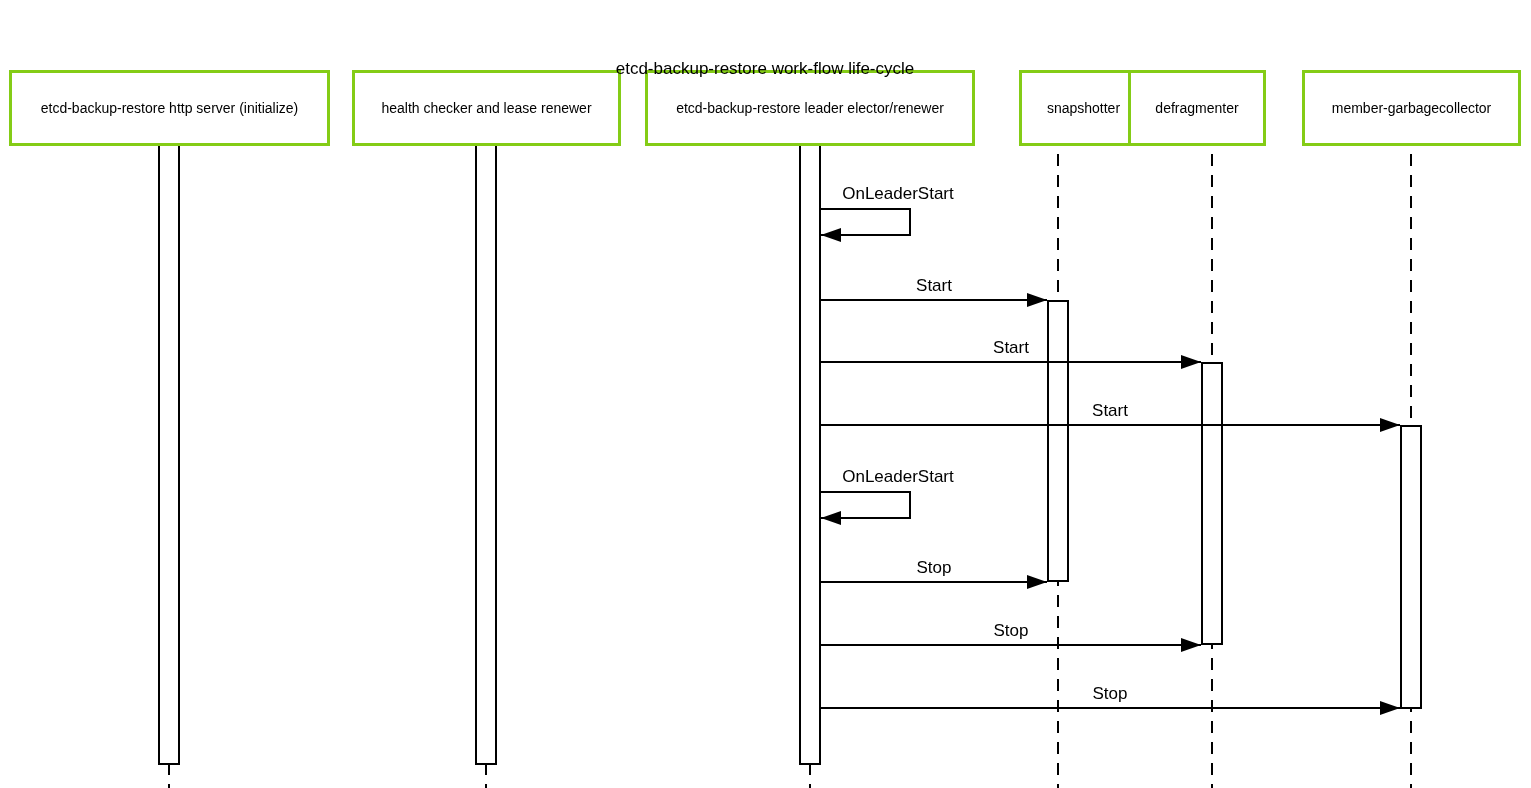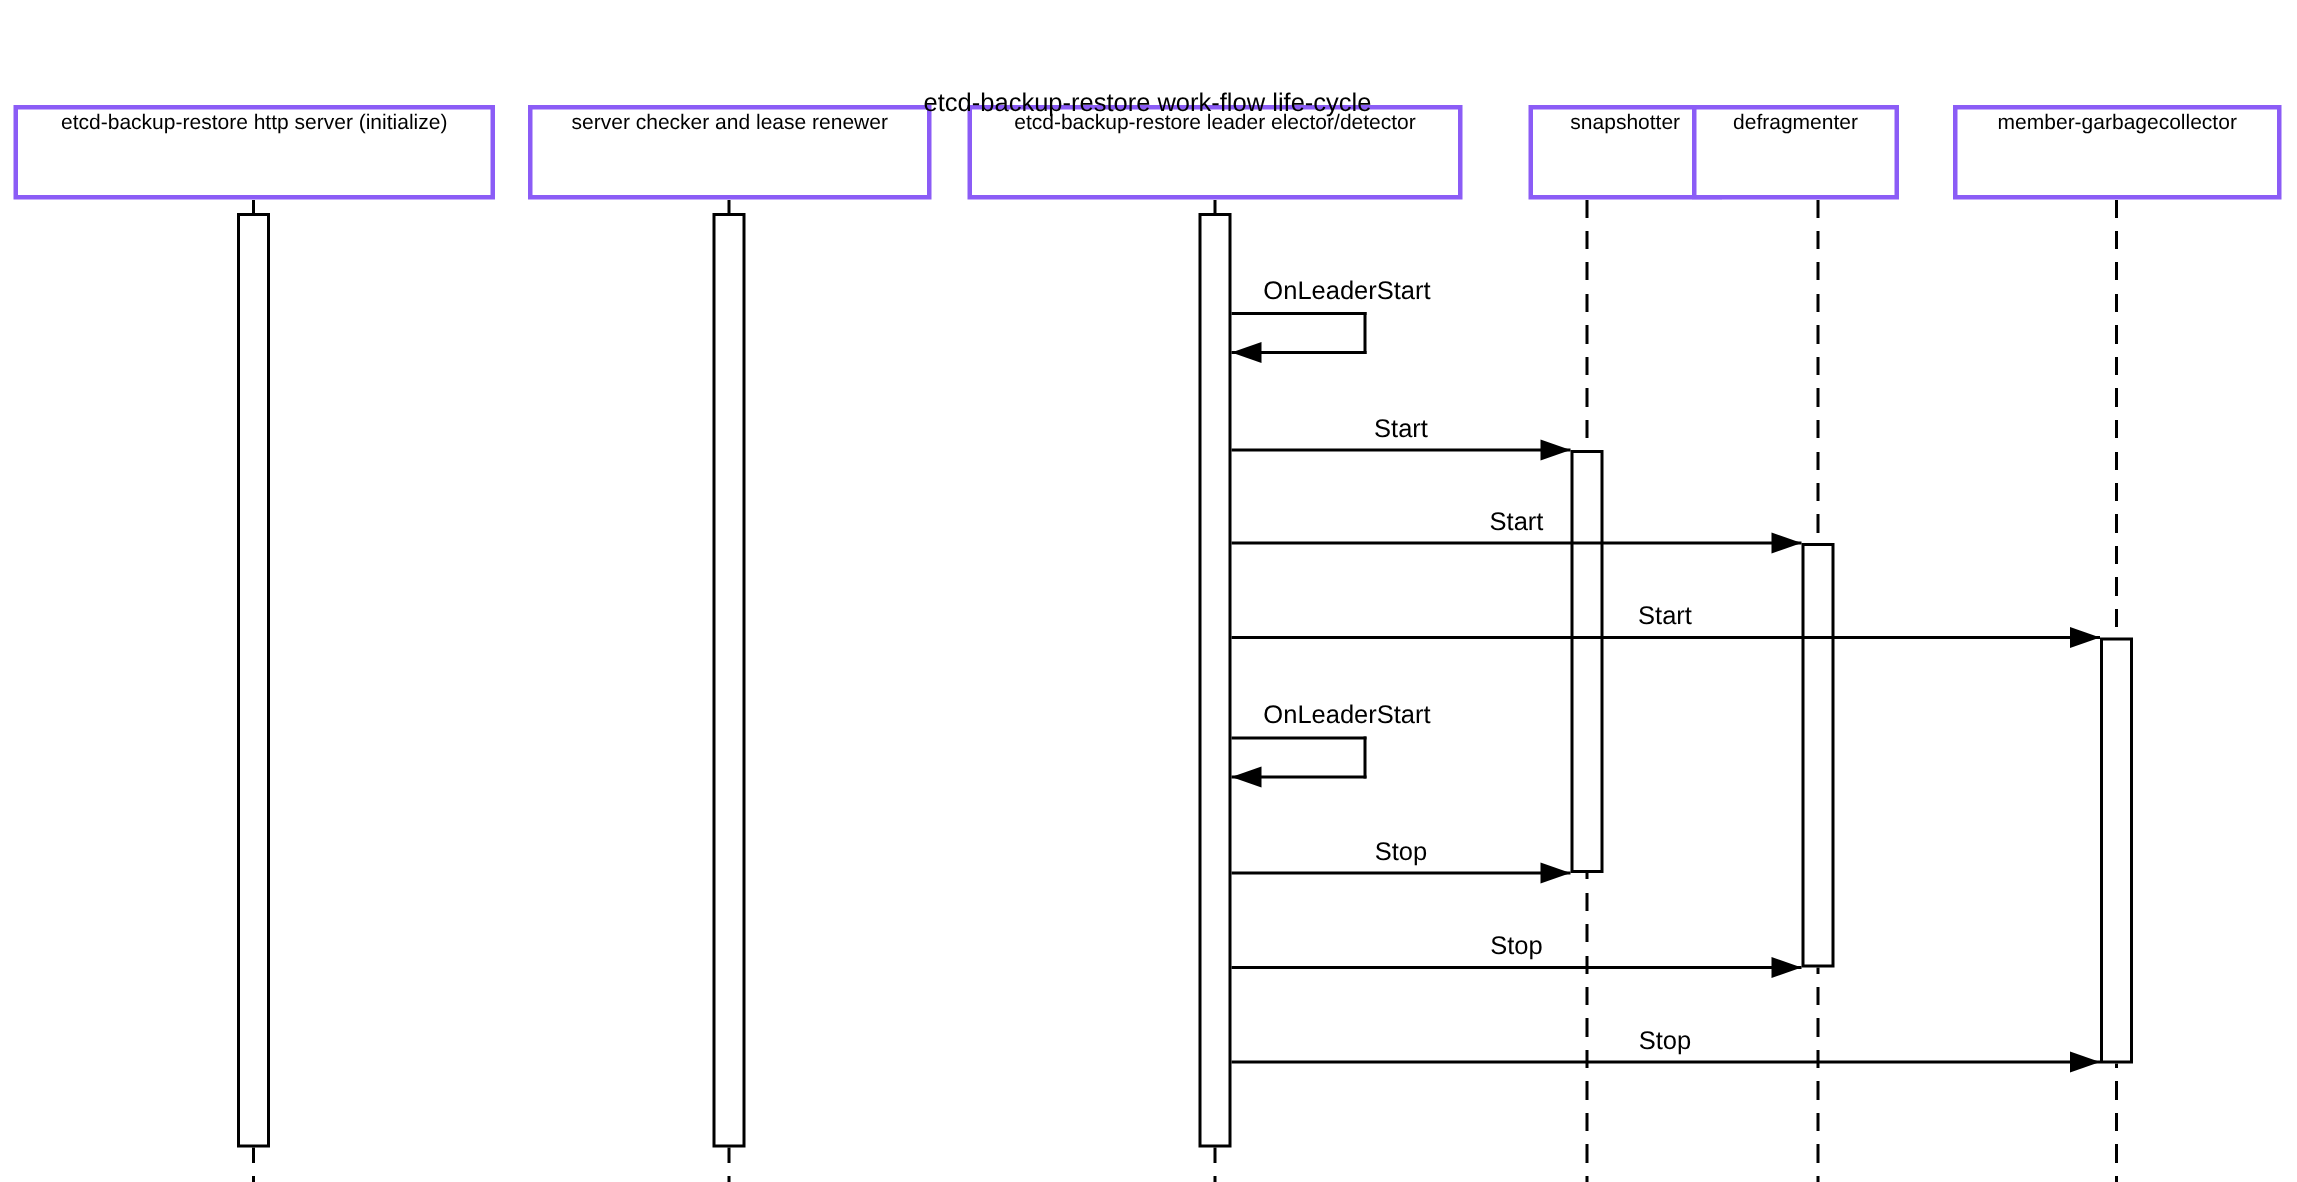--- a/index.html
+++ b/index.html
@@ -22,25 +22,26 @@
     left: 765px;
     transform: translateX(-50%);
     font-size: 17px;
     white-space: nowrap;
     z-index: 7;
     margin-top: 43px;
   }
   .pbox {
     position: absolute;
     top: 70px;
-    height: 63px;
+    height: 76px;
     box-sizing: border-box;
-    border: 3px solid #8b5cf6;
+    border: 3px solid #84cc16;
     background: #ffffff;
     display: flex;
+    align-items: center;
     justify-content: center;
     font-size: 14px;
     text-align: center;
     white-space: nowrap;
     z-index: 3;
   }
   .lifeline {
     position: absolute;
     top: 133px;
     height: 655px;
@@ -113,24 +114,24 @@
   <div class="bar" style="left:475px;  top:142px; height:623px;"></div>
   <div class="bar" style="left:799px;  top:142px; height:623px;"></div>
   <div class="bar" style="left:1047px; top:300px; height:282px;"></div>
   <div class="bar" style="left:1201px; top:362px; height:283px;"></div>
   <div class="bar" style="left:1400px; top:425px; height:284px;"></div>
 
   <div class="pbox" style="left:9px;    width:321px;">
     <span>etcd-backup-restore http server (initialize)</span>
   </div>
   <div class="pbox" style="left:352px;  width:269px;">
-    <span>server checker and lease renewer</span>
+    <span>health checker and lease renewer</span>
   </div>
   <div class="pbox" style="left:645px;  width:330px;">
-    <span>etcd-backup-restore leader elector/detector</span>
+    <span>etcd-backup-restore leader elector/renewer</span>
   </div>
   <div class="pbox" style="left:1019px;  width:129px;">
     <span>snapshotter</span>
   </div>
   <div class="pbox" style="left:1128px; width:138px;">
     <span>defragmenter</span>
   </div>
   <div class="pbox" style="left:1302px; width:219px;">
     <span>member-garbagecollector</span>
   </div>

